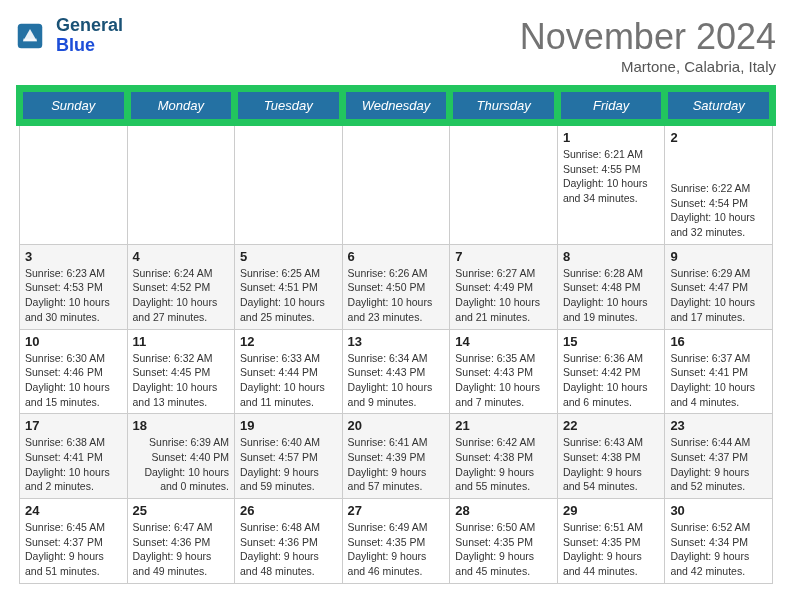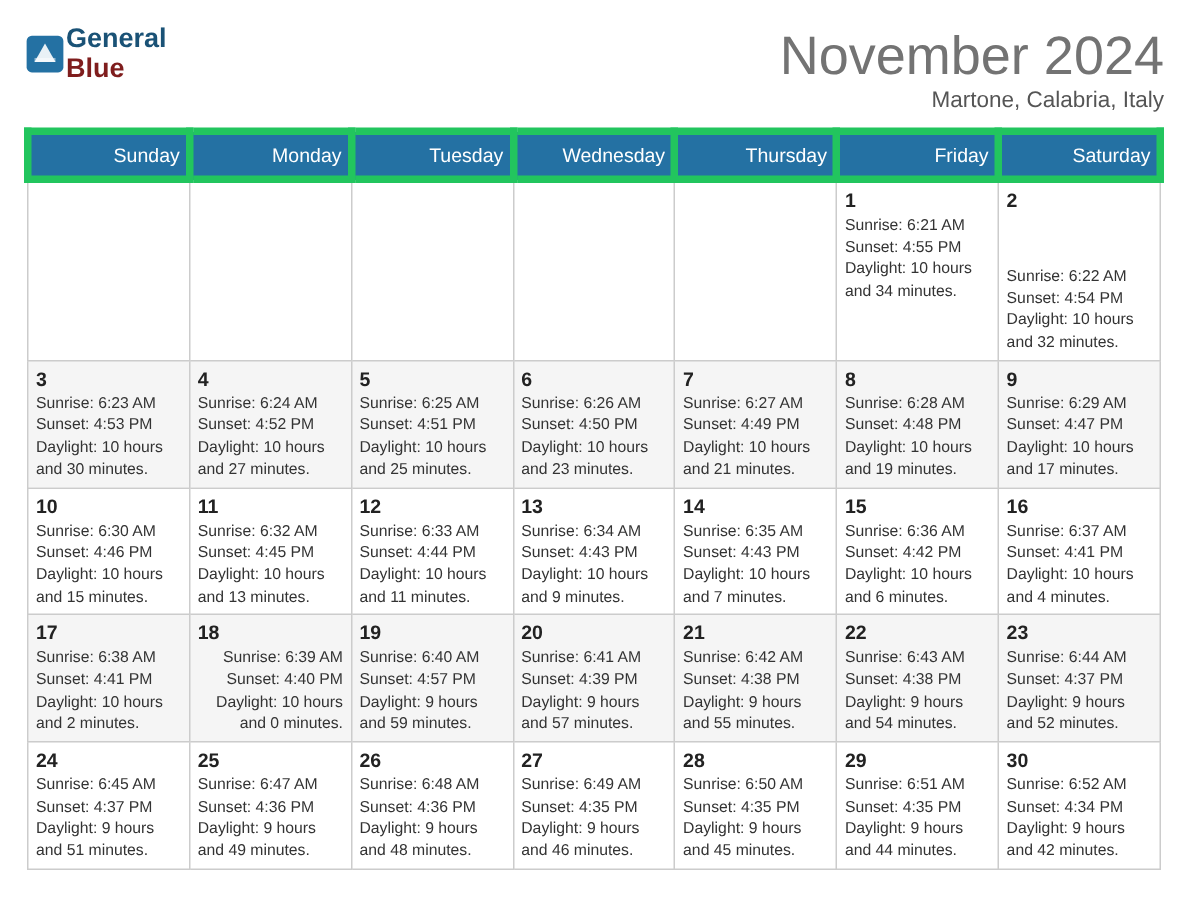--- a/index.html
+++ b/index.html
@@ -12,30 +12,30 @@
     }
     .header {
       display: flex;
       justify-content: space-between;
       align-items: flex-start;
       margin-bottom: 10px;
     }
     .logo {
       display: flex;
       align-items: center;
-      gap: 0;
+      gap: 12px;
     }
     .logo-text {
       font-size: 18px;
       font-weight: bold;
       color: #1a5276;
       line-height: 1.1;
     }
     .logo-text span {
-      color: #7f1d1d;
+      color: #1d4ed8;
     }
     .logo-icon {
       width: 28px;
       height: 28px;
     }
     .title-area {
       text-align: right;
     }
     .month-title {
       font-size: 36px;
@@ -48,24 +48,25 @@
     }
     .calendar {
       width: 100%;
       border-collapse: collapse;
       font-size: 11px;
     }
     .calendar th {
       background: #2471a3;
       color: #fff;
       padding: 6px 4px;
-      text-align: right;
+      text-align: center;
       font-size: 13px;
       font-weight: normal;
-      border: 5px solid #22c55e;
+      border: 7px solid #22c55e;
+      font-style: italic;
     }
     .calendar td {
       vertical-align: top;
       padding: 4px 5px;
       border: 1px solid #ccc;
       width: 108px;
       min-height: 80px;
       background: #fff;
     }
     .calendar tr:nth-child(even) td {

